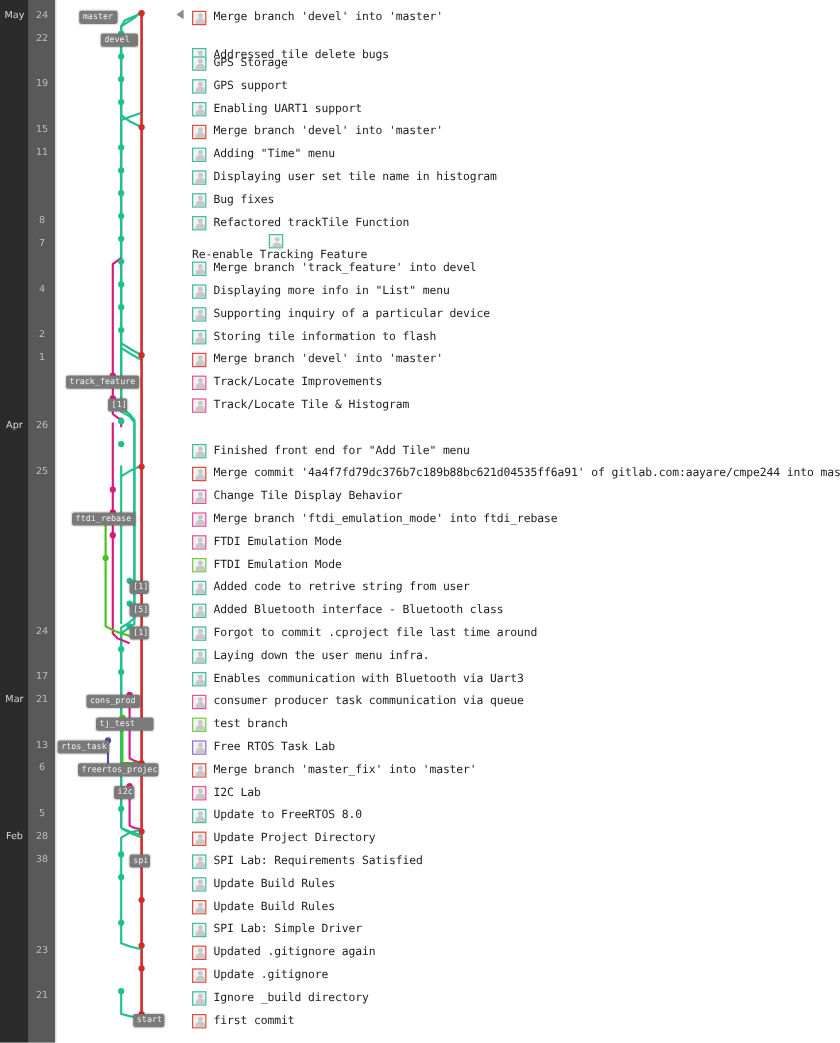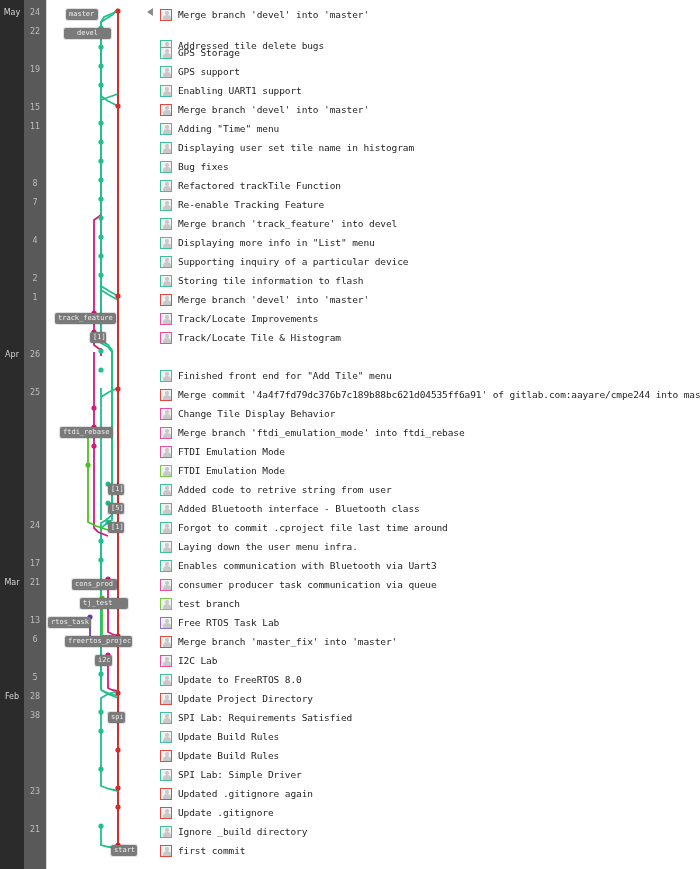--- a/index.html
+++ b/index.html
@@ -268,21 +268,21 @@
         <circle cx="55" cy="769" r="2.6" fill="#1fc08c"></circle>
         <circle cx="72" cy="788" r="2.6" fill="#d42b2b"></circle>
         <circle cx="72" cy="807" r="2.6" fill="#d42b2b"></circle>
         <circle cx="55" cy="826" r="2.6" fill="#1fc08c"></circle>
         <circle cx="72" cy="845" r="2.6" fill="#d42b2b"></circle>
       </g>
   </svg>
 
   <div id="refs">
       <div class="ref" style="left: 66px; top: 9px; width: 32px;">master</div>
-      <div class="ref" style="left: 64px; top: 28px; width: 47px; text-align: center;">devel</div>
+      <div class="ref" style="left: 84px; top: 28px; width: 31px;">devel</div>
       <div class="ref" style="left: 55px; top: 313px; width: 61px;">track_feature</div>
       <div class="ref" style="left: 90px; top: 332px; width: 16px;">[1]</div>
       <div class="ref" style="left: 60px; top: 427px; width: 53px;">ftdi_rebase</div>
       <div class="ref" style="left: 108px; top: 484px; width: 16px;">[1]</div>
       <div class="ref" style="left: 108px; top: 503px; width: 16px;">[5]</div>
       <div class="ref" style="left: 108px; top: 522px; width: 16px;">[1]</div>
       <div class="ref" style="left: 72px; top: 579px; width: 45px;">cons_prod</div>
       <div class="ref" style="left: 80px; top: 598px; width: 48px;">tj_test</div>
       <div class="ref" style="left: 48px; top: 617px; width: 43px;">rtos_task</div>
       <div class="ref" style="left: 65px; top: 636px; width: 67px;">freertos_projec</div>
@@ -325,21 +325,21 @@
         <span class="msg">Displaying user set tile name in histogram</span>
       </div>
       <div class="row" style="top: 157px;">
         <div class="avatar "></div>
         <span class="msg">Bug fixes</span>
       </div>
       <div class="row" style="top: 176px;">
         <div class="avatar "></div>
         <span class="msg">Refactored trackTile Function</span>
       </div>
-      <div class="row" style="top: 195px;">
+      <div class="row" style="top: 195px; flex-direction: column;">
         <div class="avatar "></div>
         <span class="msg">Re-enable Tracking Feature</span>
       </div>
       <div class="row" style="top: 214px;">
         <div class="avatar "></div>
         <span class="msg">Merge branch 'track_feature' into devel</span>
       </div>
       <div class="row" style="top: 233px;">
         <div class="avatar "></div>
         <span class="msg">Displaying more info in "List" menu</span>

